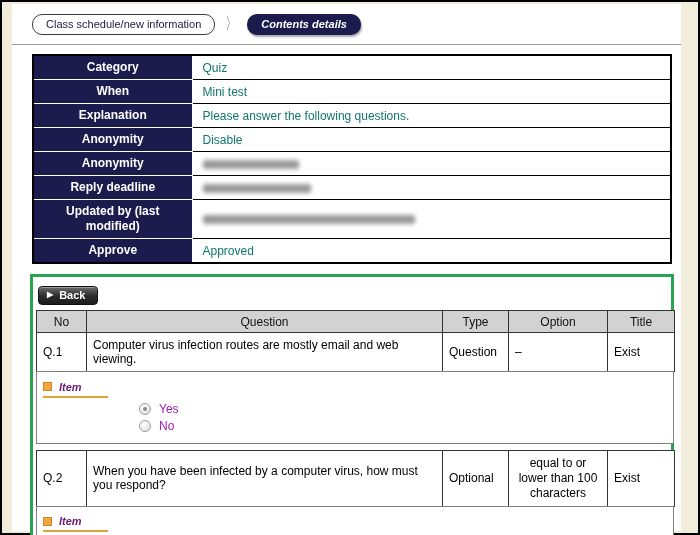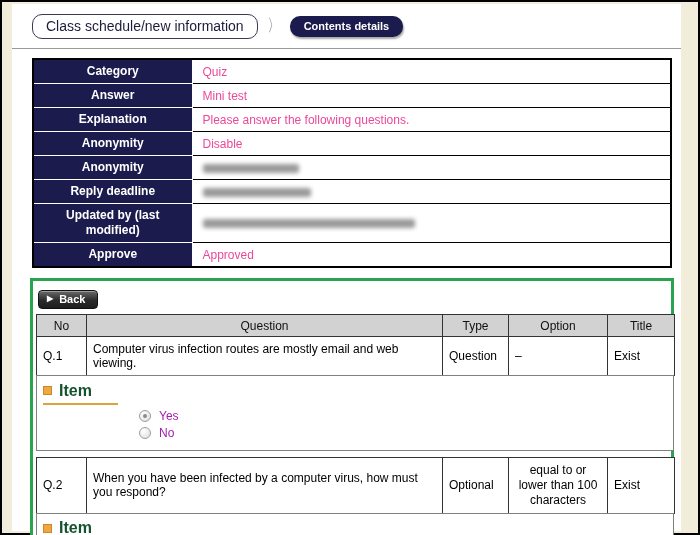--- a/index.html
+++ b/index.html
@@ -4,32 +4,32 @@
 <style>
   * { box-sizing: border-box; margin: 0; padding: 0; }
   html,body { width: 700px; height: 535px; }
   body { font-family: "Liberation Sans", sans-serif; background: #f1edda; position: relative; overflow: hidden; }
   .frame { position: absolute; inset: 0; border: 2px solid #000; }
   .content { position: absolute; top: 2px; bottom: 2px; left: 10px; right: 17px; background: #fff; }
 
   
   .breadcrumb { display: flex; align-items: center; gap: 10px; padding: 10px 0 0 20px; }
   .crumb-parent { border: 1px solid #3a3a52; border-radius: 10px; background: #fff; color: #1c1c3c;
-                  font-size: 14px; padding: 3px 13px 4px; }
+                  font-size: 11px; padding: 3px 13px 4px; }
   .crumb-sep { color: #6a6a7a; font-size: 12px; transform: scaleY(1.4); display: inline-block; }
   .crumb-current { background: #1b1b4e; border-radius: 10px; color: #fff; font-weight: bold;
-                   font-size: 11px; padding: 4px 14px 5px; box-shadow: 1px 2px 2px rgba(0,0,0,.35); }
+                   font-size: 11px; padding: 4px 14px 5px; box-shadow: 1px 2px 2px rgba(0,0,0,.35); font-style: italic; }
   .rule { border-top: 1px solid #9a9a9a; margin-top: 9px; }
 
   
   table.details { border-collapse: collapse; margin: 9px 0 0 20px; width: 640px; border: 2px solid #000; }
   table.details td { font-size: 12px; vertical-align: middle; }
   td.dt-label { width: 159px; background: #1b1b4e; color: #fff; font-weight: bold; text-align: center;
                 border: 1px solid #fff; padding: 4px 6px; height: 23px; line-height: 1.25; }
-  td.dt-value { border: 1px solid #000; background: #fff; color: #ec4899; padding: 3px 10px; }
+  td.dt-value { border: 1px solid #000; background: #fff; color: #0f766e; padding: 3px 10px; }
   .redact { display: inline-block; height: 9px; border-radius: 2px; background: #9a9a9a; filter: blur(2px); vertical-align: middle; }
   .rw1 { width: 96px; } .rw2 { width: 108px; } .rw3 { width: 212px; }
 
   
   .answer-section { margin: 10px 0 0 18px; width: 644px; border: 3px solid #2aa351; background: #fff; padding: 6px 2px 5px 2px; }
 
   .back-btn { display: inline-flex; align-items: center; gap: 6px; margin-left: 3px; cursor: pointer;
               background: linear-gradient(#6b6b6b, #2a2a2a 55%, #1d1d1d); color: #fff; font-weight: bold; font-size: 11px;
               border: 1px solid #101010; border-radius: 4px; padding: 2px 12px 3px 8px;
               box-shadow: inset 0 1px 0 rgba(255,255,255,.35); }
@@ -39,21 +39,21 @@
   table.questions th, table.questions td { border: 1px solid #333; font-size: 12px; }
   table.questions th { background: #d2d2d2; font-weight: normal; color: #111; text-align: center; padding: 3px 2px; height: 22px; }
   table.questions td { background: #fff; padding: 5px 6px; height: 27px; }
   .col-no { width: 50px; } .col-q { width: 356px; } .col-type { width: 66px; } .col-opt { width: 99px; } .col-ans { width: 67px; }
   td.c { }
   td.opt-small { font-size: 11px; line-height: 1.25; text-align: center; padding: 2px 3px; }
 
   .item-box { width: 638px; margin: -1px 0 0 1px; border: 1px solid #808080; background: #fff; padding: 5px 8px 8px 6px; }
   .item-label { display: inline-flex; align-items: center; gap: 7px; border-bottom: 2px solid #dfa33c; padding: 0 26px 3px 0; }
   .item-square { width: 9px; height: 9px; background: #f2a73d; border: 1px solid #c8882b; }
-  .item-text { font-weight: bold; font-size: 16px; color: #14532d; }
+  .item-text { font-weight: bold; font-size: 11px; color: #701a75; font-style: italic; }
 
   .choices { margin: 3px 0 0 96px; }
   .choice-row { display: flex; align-items: center; gap: 8px; height: 17px; font-size: 12px; color: #a21caf; }
   .radio { width: 12px; height: 12px; border-radius: 50%; border: 1px solid #9d9d9d;
            background: radial-gradient(circle at 35% 30%, #ffffff, #dcdcdc); position: relative; }
   .radio.selected::after { content: ""; position: absolute; left: 3px; top: 3px; width: 4px; height: 4px;
            border-radius: 50%; background: #8a8a8a; }
 </style>
 </head>
 <body>
@@ -69,21 +69,21 @@
 
     <div class="rule"></div>
 
     <table class="details">
       <tbody>
         <tr>
           <td class="dt-label">Category</td>
           <td class="dt-value">Quiz</td>
         </tr>
         <tr>
-          <td class="dt-label">Answer</td>
+          <td class="dt-label">When</td>
           <td class="dt-value">Mini test</td>
         </tr>
         <tr>
           <td class="dt-label">Explanation</td>
           <td class="dt-value">Please answer the following questions.</td>
         </tr>
         <tr>
           <td class="dt-label">Anonymity</td>
           <td class="dt-value">Disable</td>
         </tr>

